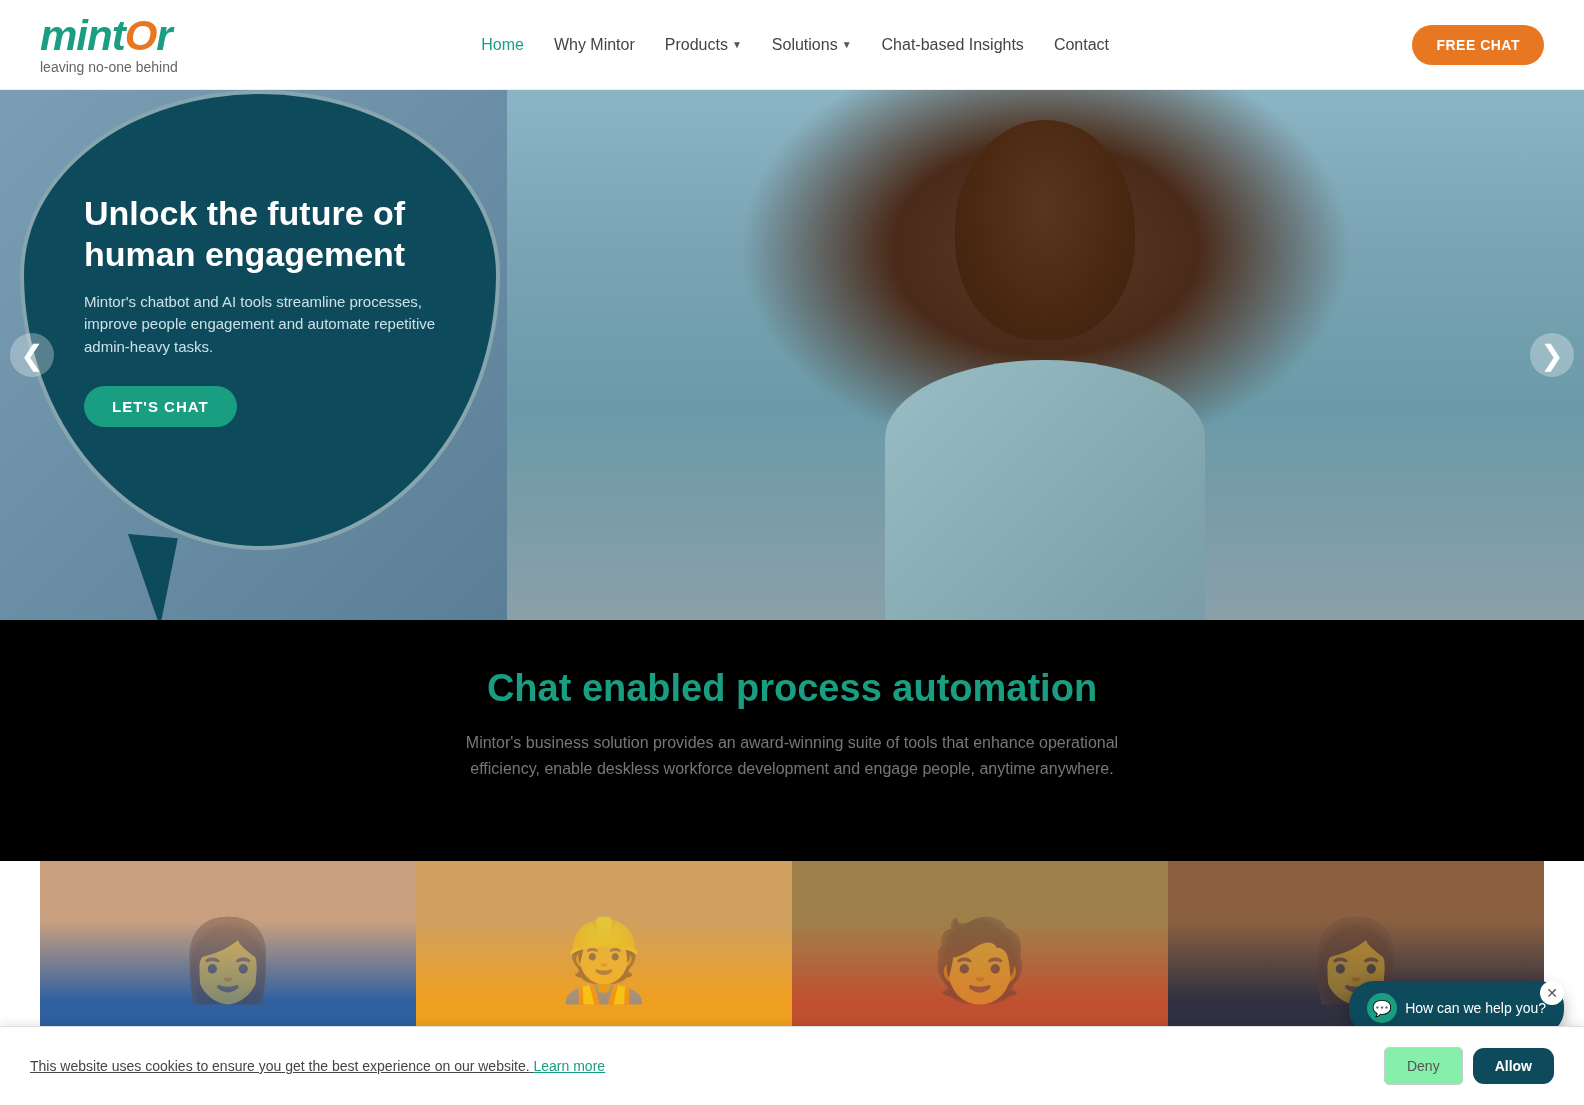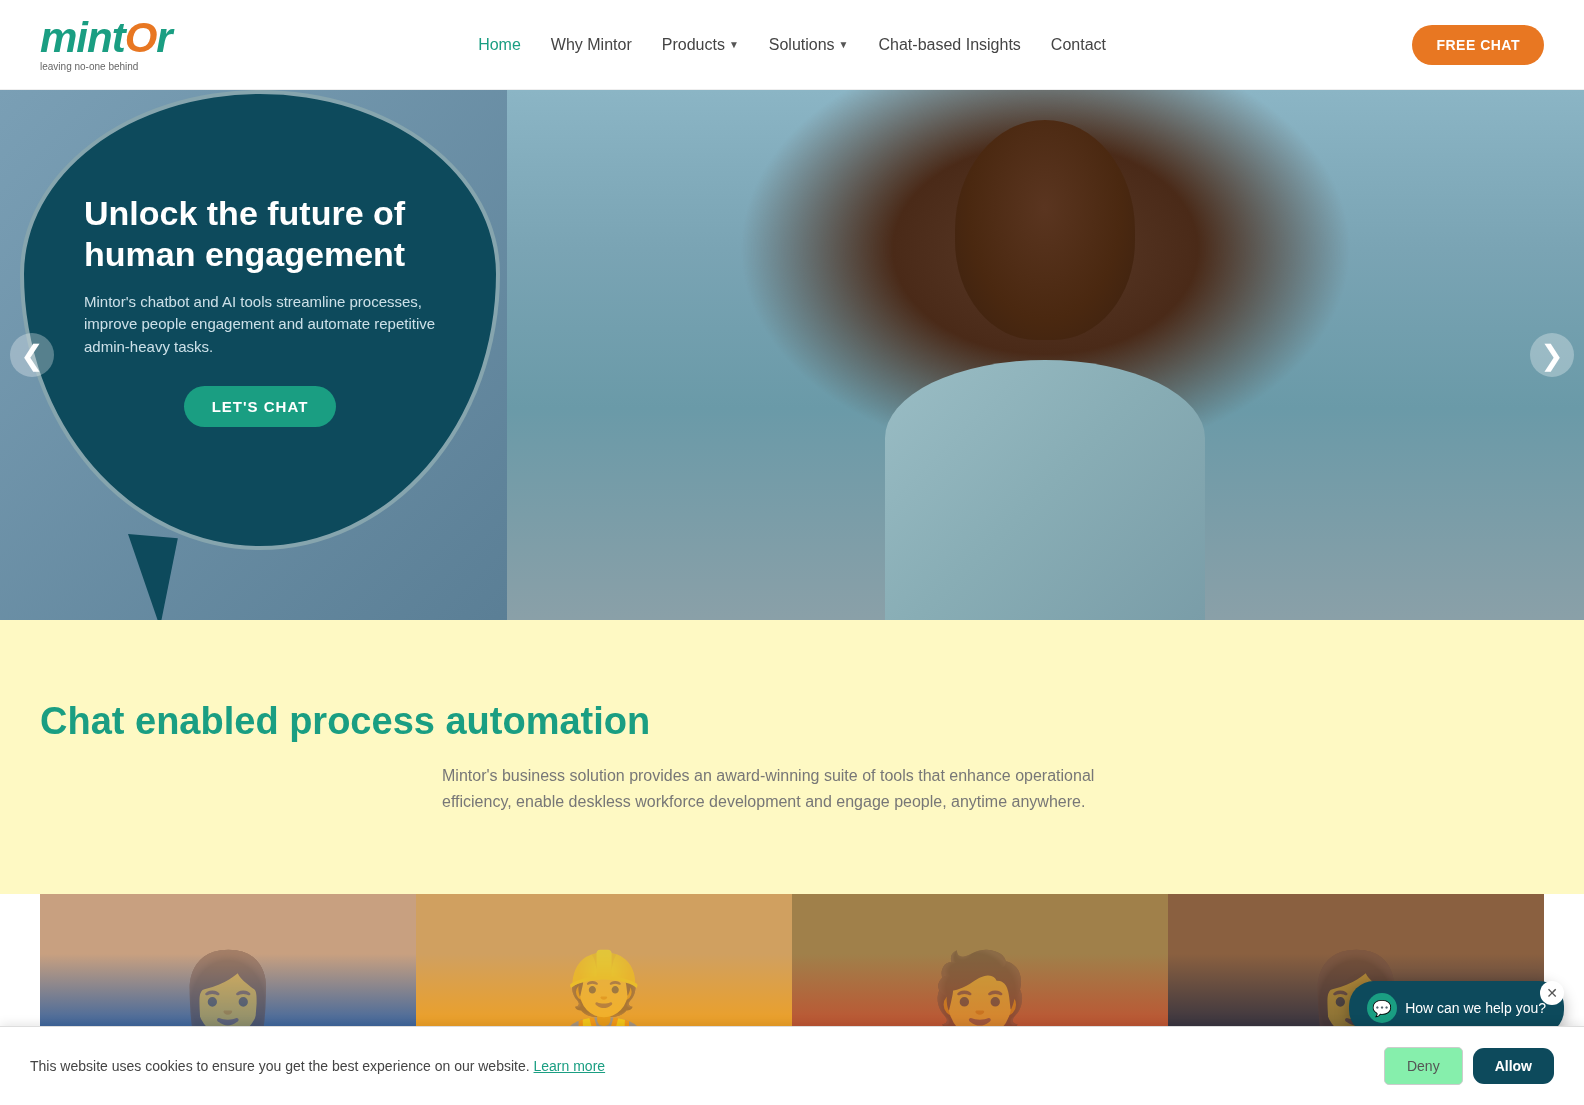--- a/index.html
+++ b/index.html
@@ -17,21 +17,21 @@
     }
     .logo-area { display: flex; flex-direction: column; }
     .logo-text {
       font-size: 42px;
       font-weight: bold;
       color: #1a9e82;
       letter-spacing: -1px;
       line-height: 1;
     }
     .logo-text span { color: #e87722; font-style: italic; }
-    .logo-tagline { font-size: 10px; color: #666; margin-top: 2px; }
+    .logo-tagline { font-size: 14px; color: #666; margin-top: 2px; }
     .nav-links { display: flex; align-items: flex-end; gap: 30px; }
     .nav-link {
       text-decoration: none;
       font-size: 16px;
       color: #444;
       cursor: pointer;
     }
     .nav-link.active { color: #1a9e82; }
     .nav-link-with-arrow { display: flex; align-items: center; gap: 4px; }
     .nav-arrow { font-size: 10px; color: #555; }
@@ -67,21 +67,20 @@
       top: 0;
       width: 480px;
       height: 460px;
       background: #0d4a5c;
       border-radius: 50% 50% 50% 50% / 40% 40% 60% 60%;
       border: 4px solid rgba(255,255,255,0.5);
       display: flex;
       flex-direction: column;
       justify-content: center;
       padding: 60px 60px 80px 60px;
-      align-items: center;
     }
     
     .speech-bubble::after {
       content: '';
       position: absolute;
       bottom: -80px;
       left: 100px;
       width: 0;
       height: 0;
       border-left: 40px solid transparent;
@@ -130,22 +129,23 @@
       display: flex;
       align-items: center;
       justify-content: center;
       z-index: 10;
     }
     .carousel-arrow.left { left: 10px; }
     .carousel-arrow.right { right: 10px; }
 
     
     .section-chat {
-      padding: 80px 40px 40px;
-      background: #fef9c3;
+      padding: 47px 40px 40px;
+      text-align: center;
+      background: #000000;
     }
     .section-title {
       font-size: 38px;
       font-weight: bold;
       color: #1a9e82;
       margin-bottom: 20px;
     }
     .section-desc {
       font-size: 16px;
       color: #777;
@@ -181,21 +181,21 @@
       right: 0;
       background: #fff;
       border-top: 1px solid #ddd;
       padding: 20px 30px;
       display: flex;
       align-items: center;
       justify-content: space-between;
       z-index: 1000;
       box-shadow: 0 -2px 10px rgba(0,0,0,0.1);
     }
-    .cookie-text { font-size: 14px; color: #444; }
+    .cookie-text { font-size: 14px; color: #444; text-decoration: underline; }
     .cookie-learn-more { color: #1a9e82; text-decoration: underline; cursor: pointer; }
     .cookie-buttons { display: flex; gap: 10px; align-items: center; }
     .deny-btn {
       background: #86efac;
       color: #555;
       border: 1px solid #ccc;
       padding: 10px 22px;
       border-radius: 5px;
       cursor: pointer;
       font-size: 14px;

